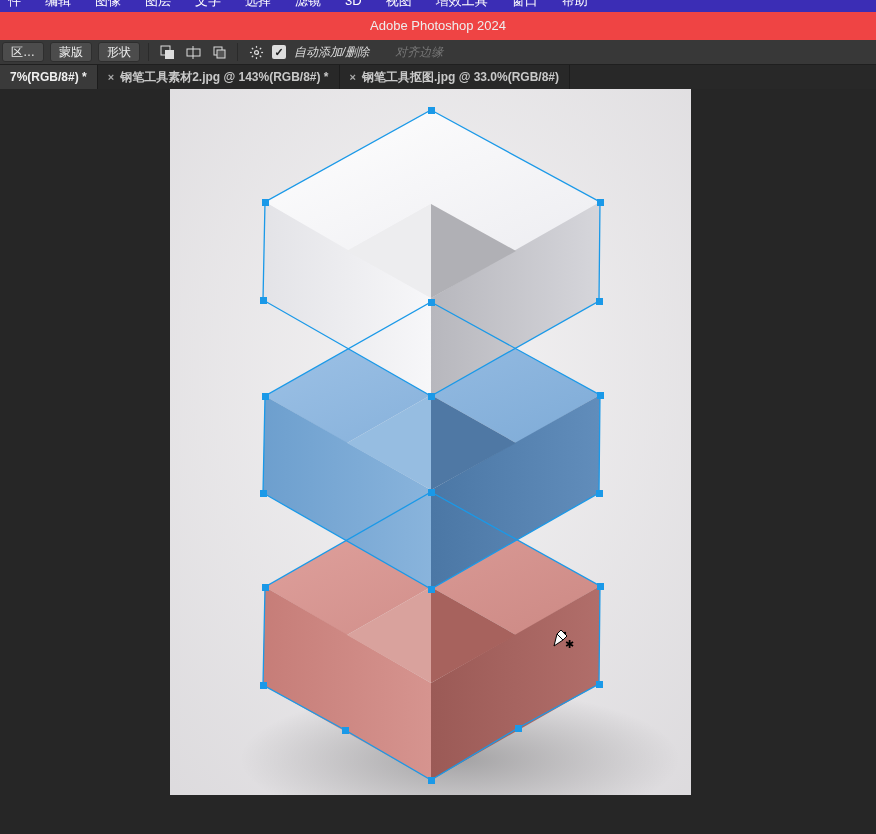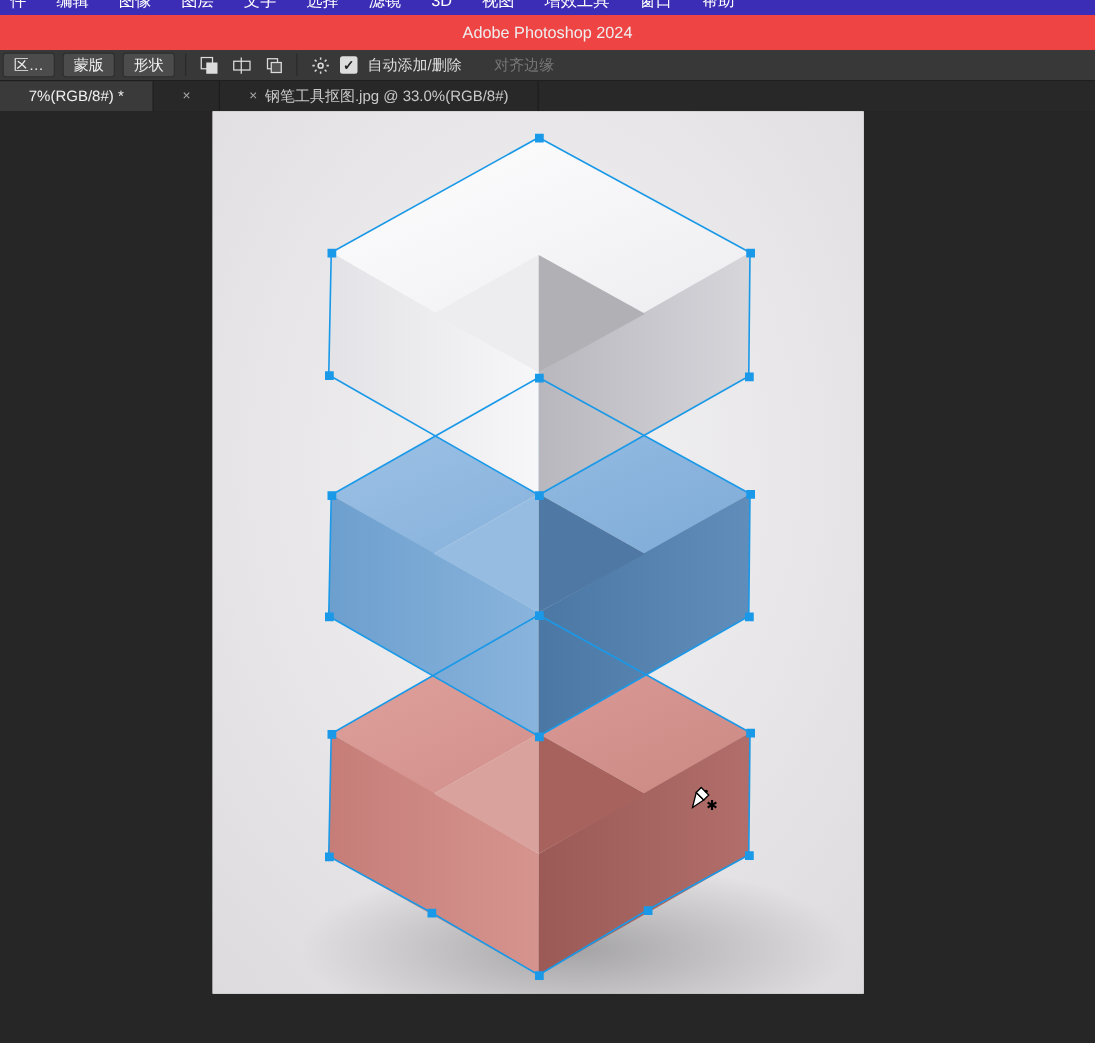--- a/index.html
+++ b/index.html
@@ -62,40 +62,41 @@
     align-items: center;
     justify-content: center;
     cursor: pointer;
   }
   .opt-icon {
     width: 20px; height: 20px;
     display: flex; align-items: center; justify-content: center;
     color: #ddd; cursor: pointer;
   }
   .opt-check { width:14px; height:14px; background:#ddd; border-radius:2px; display:flex; align-items:center; justify-content:center; color:#222; font-size:11px; font-weight:bold; }
-  .opt-label { color: #ddd; margin-left: 2px; }
+  .opt-label { color: #ddd; margin-left: 2px; font-style: italic; }
   .opt-label.dim { color: #777; margin-left: 20px; text-align: right; }
   .opt-sep { width: 1px; height: 18px; background: #2a2a2a; margin: 0 2px; }
 
   
   .tabrow {
     background: #282828;
     height: 24px;
     display: flex;
     align-items: stretch;
     font-size: 12px;
   }
   .tab {
-    padding: 0 23px;
+    padding: 0 10px;
     display: flex;
     align-items: center;
     gap: 6px;
     color: #c9c9c9;
     border-right: 1px solid #1c1c1c;
     cursor: pointer;
+    font-weight: bold;
   }
   .tab.active {
     background: #3a3a3a;
     color: #f0f0f0;
   }
   .tab-close { color: #aaa; font-size: 11px; cursor: pointer; }
 
   
   .workarea {
     position: absolute;
@@ -184,20 +185,21 @@
   <div class="opt-label">自动添加/删除</div>
   <div class="opt-label dim">对齐边缘</div>
 </div>
 
 <div class="tabrow">
   <div class="tab active">
     <span>7%(RGB/8#) *</span>
   </div>
   <div class="tab">
     <span class="tab-close">×</span>
+    <span>钢笔工具素材2.jpg @ 143%(RGB/8#) *</span>
   </div>
   <div class="tab">
     <span class="tab-close">×</span>
     <span>钢笔工具抠图.jpg @ 33.0%(RGB/8#)</span>
   </div>
 </div>
 
 <div class="workarea">
 
   <div class="canvas">

